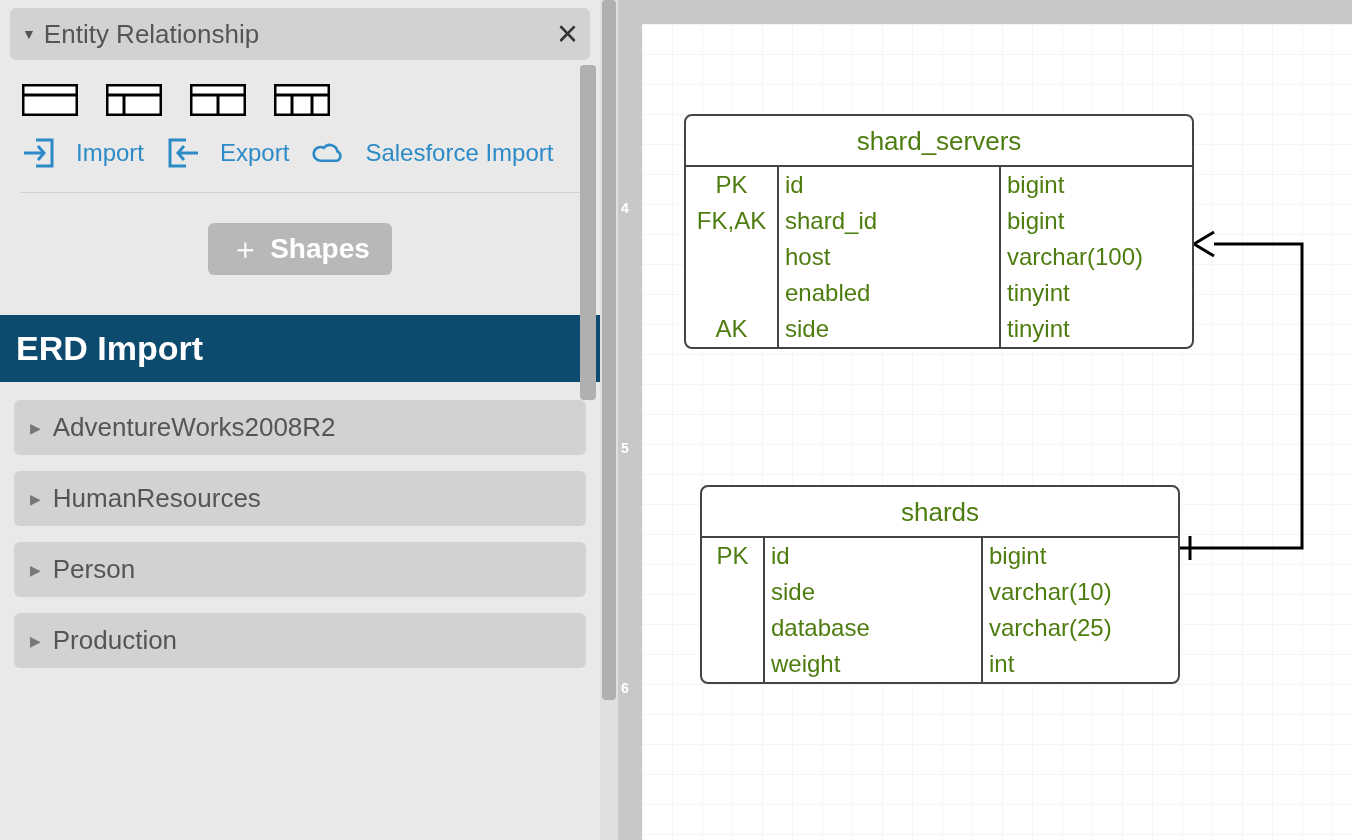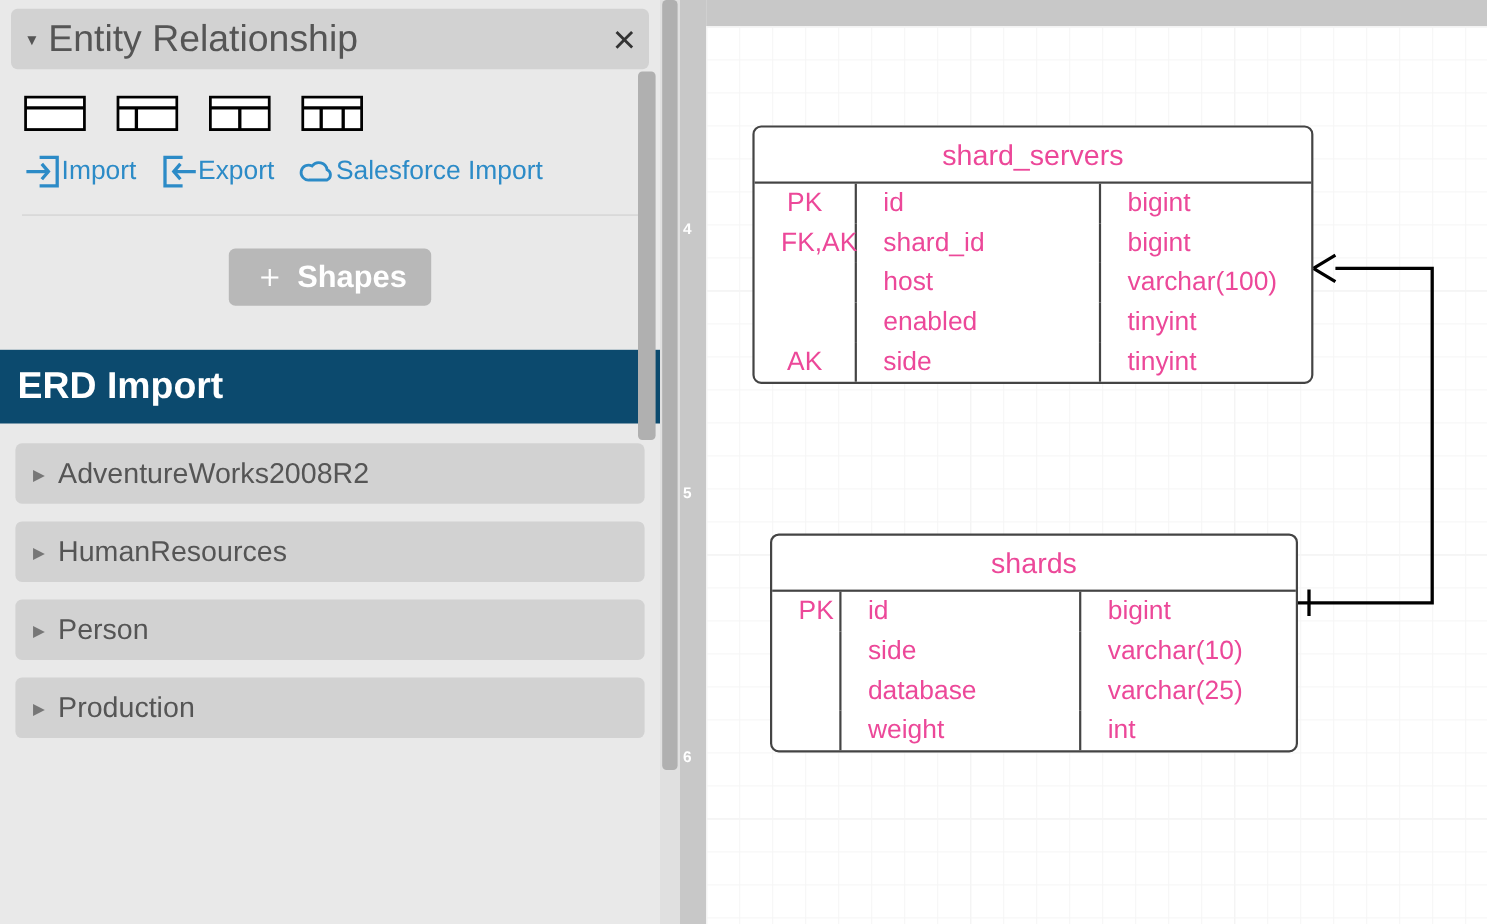--- a/index.html
+++ b/index.html
@@ -32,21 +32,21 @@
     padding: 8px 12px;
     cursor: pointer;
   }
   .panel-header .caret {
     font-size: 14px;
     color: #555;
     margin-right: 8px;
   }
   .panel-header .title {
     flex: 1;
-    font-size: 34px;
+    font-size: 26px;
     color: #555;
     font-weight: 500;
   }
   .panel-header .close {
     font-size: 36px;
     color: #333;
     line-height: 1;
     cursor: pointer;
   }
   .shape-row {
@@ -61,21 +61,21 @@
   }
   .action-row {
     display: flex;
     gap: 22px;
     align-items: center;
     padding: 6px 22px 22px 22px;
   }
   .action-btn {
     display: flex;
     align-items: center;
-    gap: 0;
+    gap: 20px;
     color: #2c8bc7;
     font-size: 24px;
     font-weight: 500;
     cursor: pointer;
   }
   .action-btn svg { width: 34px; height: 34px; }
   .divider {
     height: 1px;
     background: #d0d0d0;
     margin: 0 20px;
@@ -192,35 +192,35 @@
       linear-gradient(#ececec 1px, transparent 1px),
       linear-gradient(90deg, #ececec 1px, transparent 1px);
     background-size: 30px 30px, 30px 30px, 240px 240px, 240px 240px;
   }
   .entity {
     position: absolute;
     background: #fff;
     border: 2px solid #444;
     border-radius: 8px;
     font-size: 24px;
-    color: #ec4899;
+    color: #4d7c0f;
   }
   .entity .ename {
     text-align: center;
     padding: 10px 0 8px 0;
     font-size: 26px;
     border-bottom: 2px solid #444;
   }
   .entity table {
     border-collapse: collapse;
     width: 100%;
     table-layout: fixed;
   }
   .entity td {
-    padding: 4px 24px;
+    padding: 4px 6px;
     vertical-align: top;
     white-space: nowrap;
   }
   .entity td.key {
     border-right: 2px solid #444;
     text-align: center;
   }
   .entity td.fname {
     border-right: 2px solid #444;
   }

